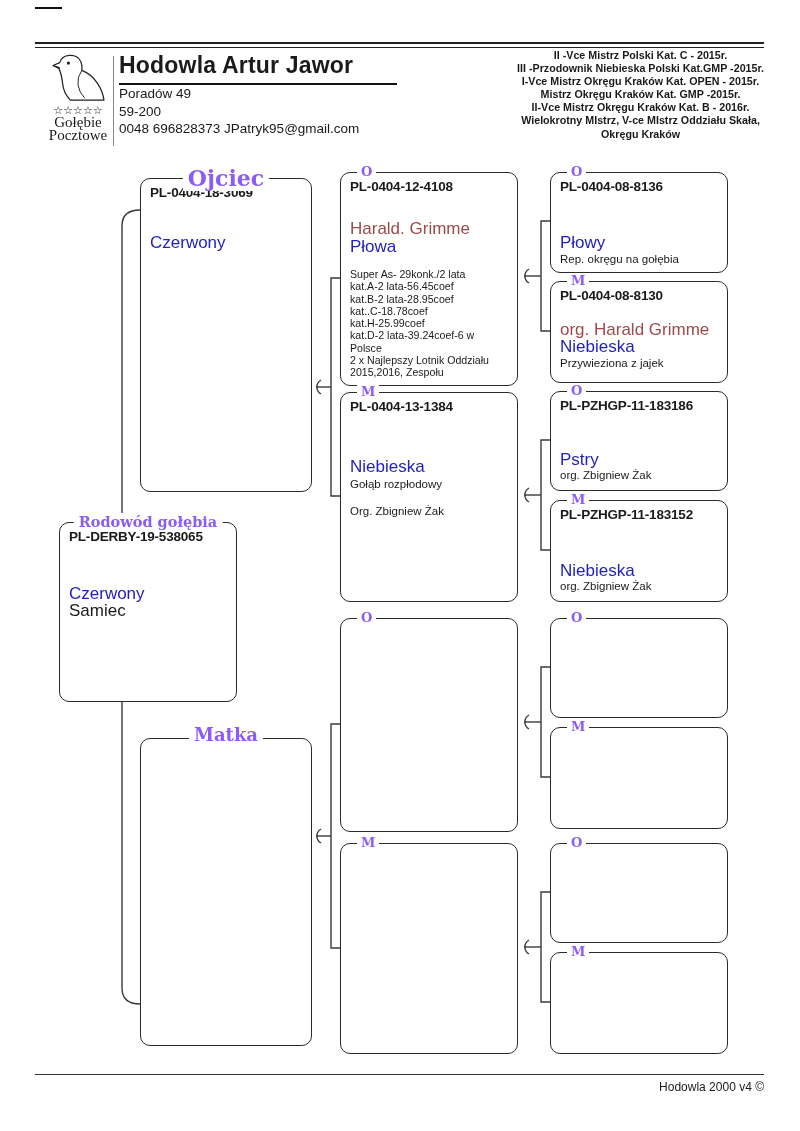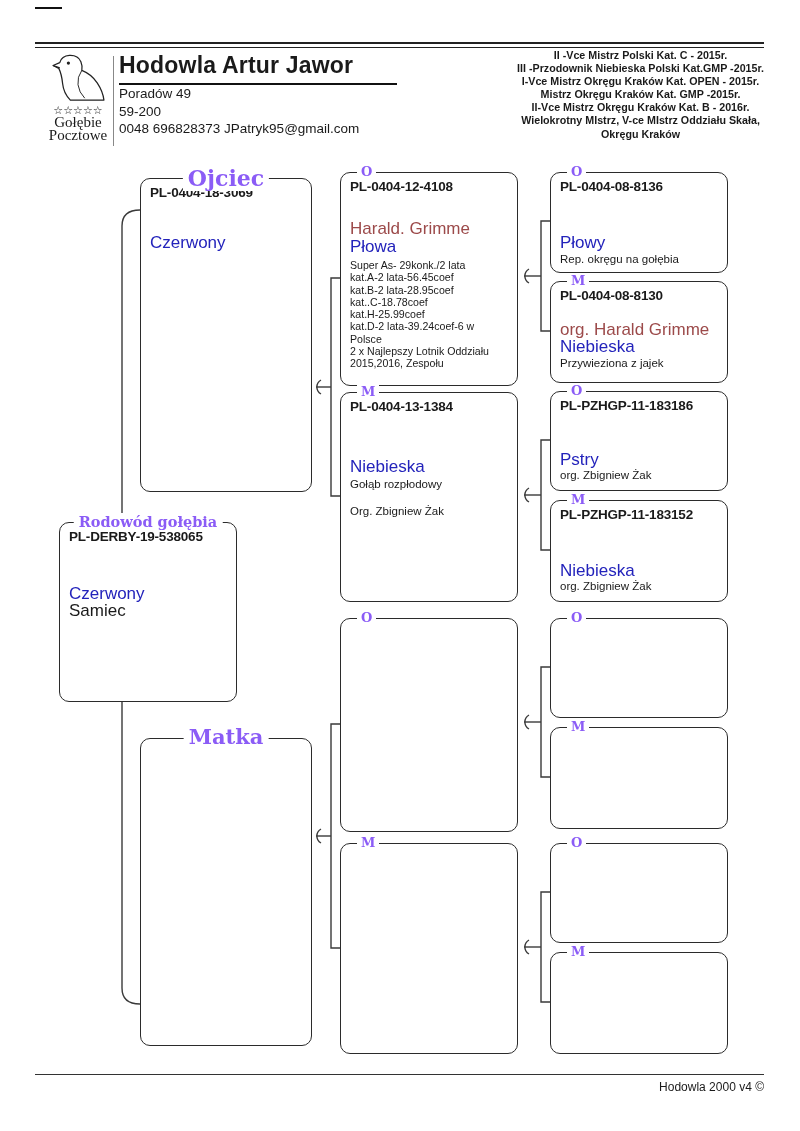--- a/index.html
+++ b/index.html
@@ -27,30 +27,30 @@
   .achv{position:absolute;right:36px;top:49px;text-align:center;font-size:10.7px;line-height:13.1px;font-weight:bold;}
 
   
   .connectors{position:absolute;left:0;top:0;z-index:1;}
   .pbox{position:absolute;background:#fff;border:1.7px solid #2b2b2b;border-radius:10px;z-index:2;}
   .plabel{position:absolute;background:#fff;padding:0 5px;white-space:nowrap;z-index:3;
           font-family:"DejaVu Serif",serif;font-weight:bold;color:#8b5cf6;}
   .plabel.center{left:50%;transform:translateX(-50%);}
   .plabel.left{left:16px;}
   .lab-xl{font-size:22px;top:-14px;}
-  .lab-xxl{font-size:21px;top:-15px;}
+  .lab-xxl{font-size:18px;top:-15px;}
   .lab-md{font-size:14.5px;top:-10px;}
   .lab-sm{font-size:13px;top:-9px;padding:0 4px;}
 
   .ring{position:absolute;left:9px;top:6px;right:4px;font-weight:bold;font-size:13.5px;letter-spacing:-.2px;}
   .fld{position:absolute;left:9px;right:5px;font-size:17px;line-height:16px;}
   .note{font-size:11.5px;line-height:14.5px;}
   .blue{color:var(--blue,#2323bb);}
   .maroon{color:var(--maroon,#9c4a4a);}
-  .details{position:absolute;left:9px;right:14px;font-size:10.6px;line-height:12.3px;white-space:pre-line;}
+  .details{position:absolute;left:9px;right:14px;font-size:10.6px;line-height:12.3px;white-space:pre-line;margin-top:9px;}
 </style>
 </head>
 <body>
 
 <div class="page">
 
   <div class="corner-mark"></div>
   <div class="rule-top"></div>
 
   <div class="logo">

